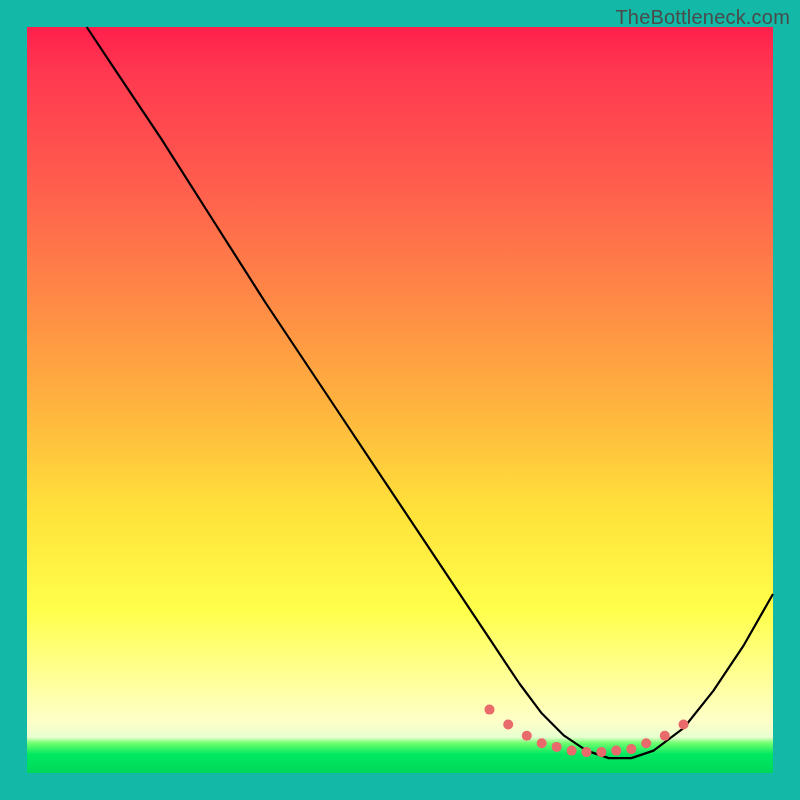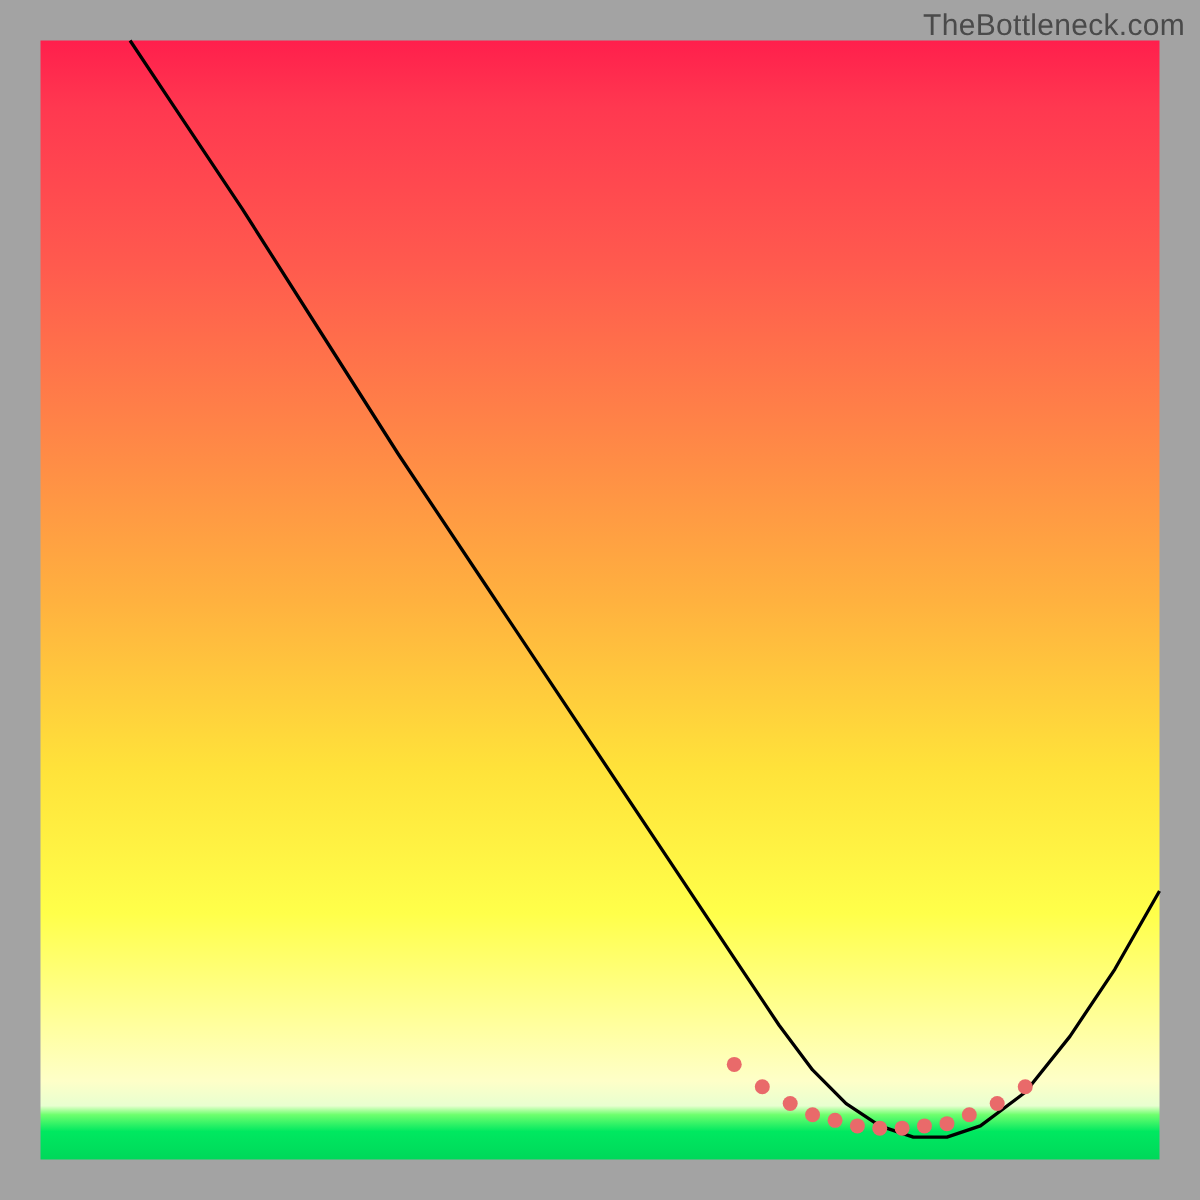--- a/index.html
+++ b/index.html
@@ -8,21 +8,21 @@
     width: 800px;
     height: 800px;
     background: #000;
     overflow: hidden;
     font-family: Arial, Helvetica, sans-serif;
   }
   .frame {
     position: relative;
     width: 800px;
     height: 800px;
-    background: #a3a3a3;
+    background: #14b8a6;
   }
   .plot-area {
     position: absolute;
     left: 27px;
     top: 27px;
     width: 746px;
     height: 746px;
     
     background: linear-gradient(
       to bottom,

